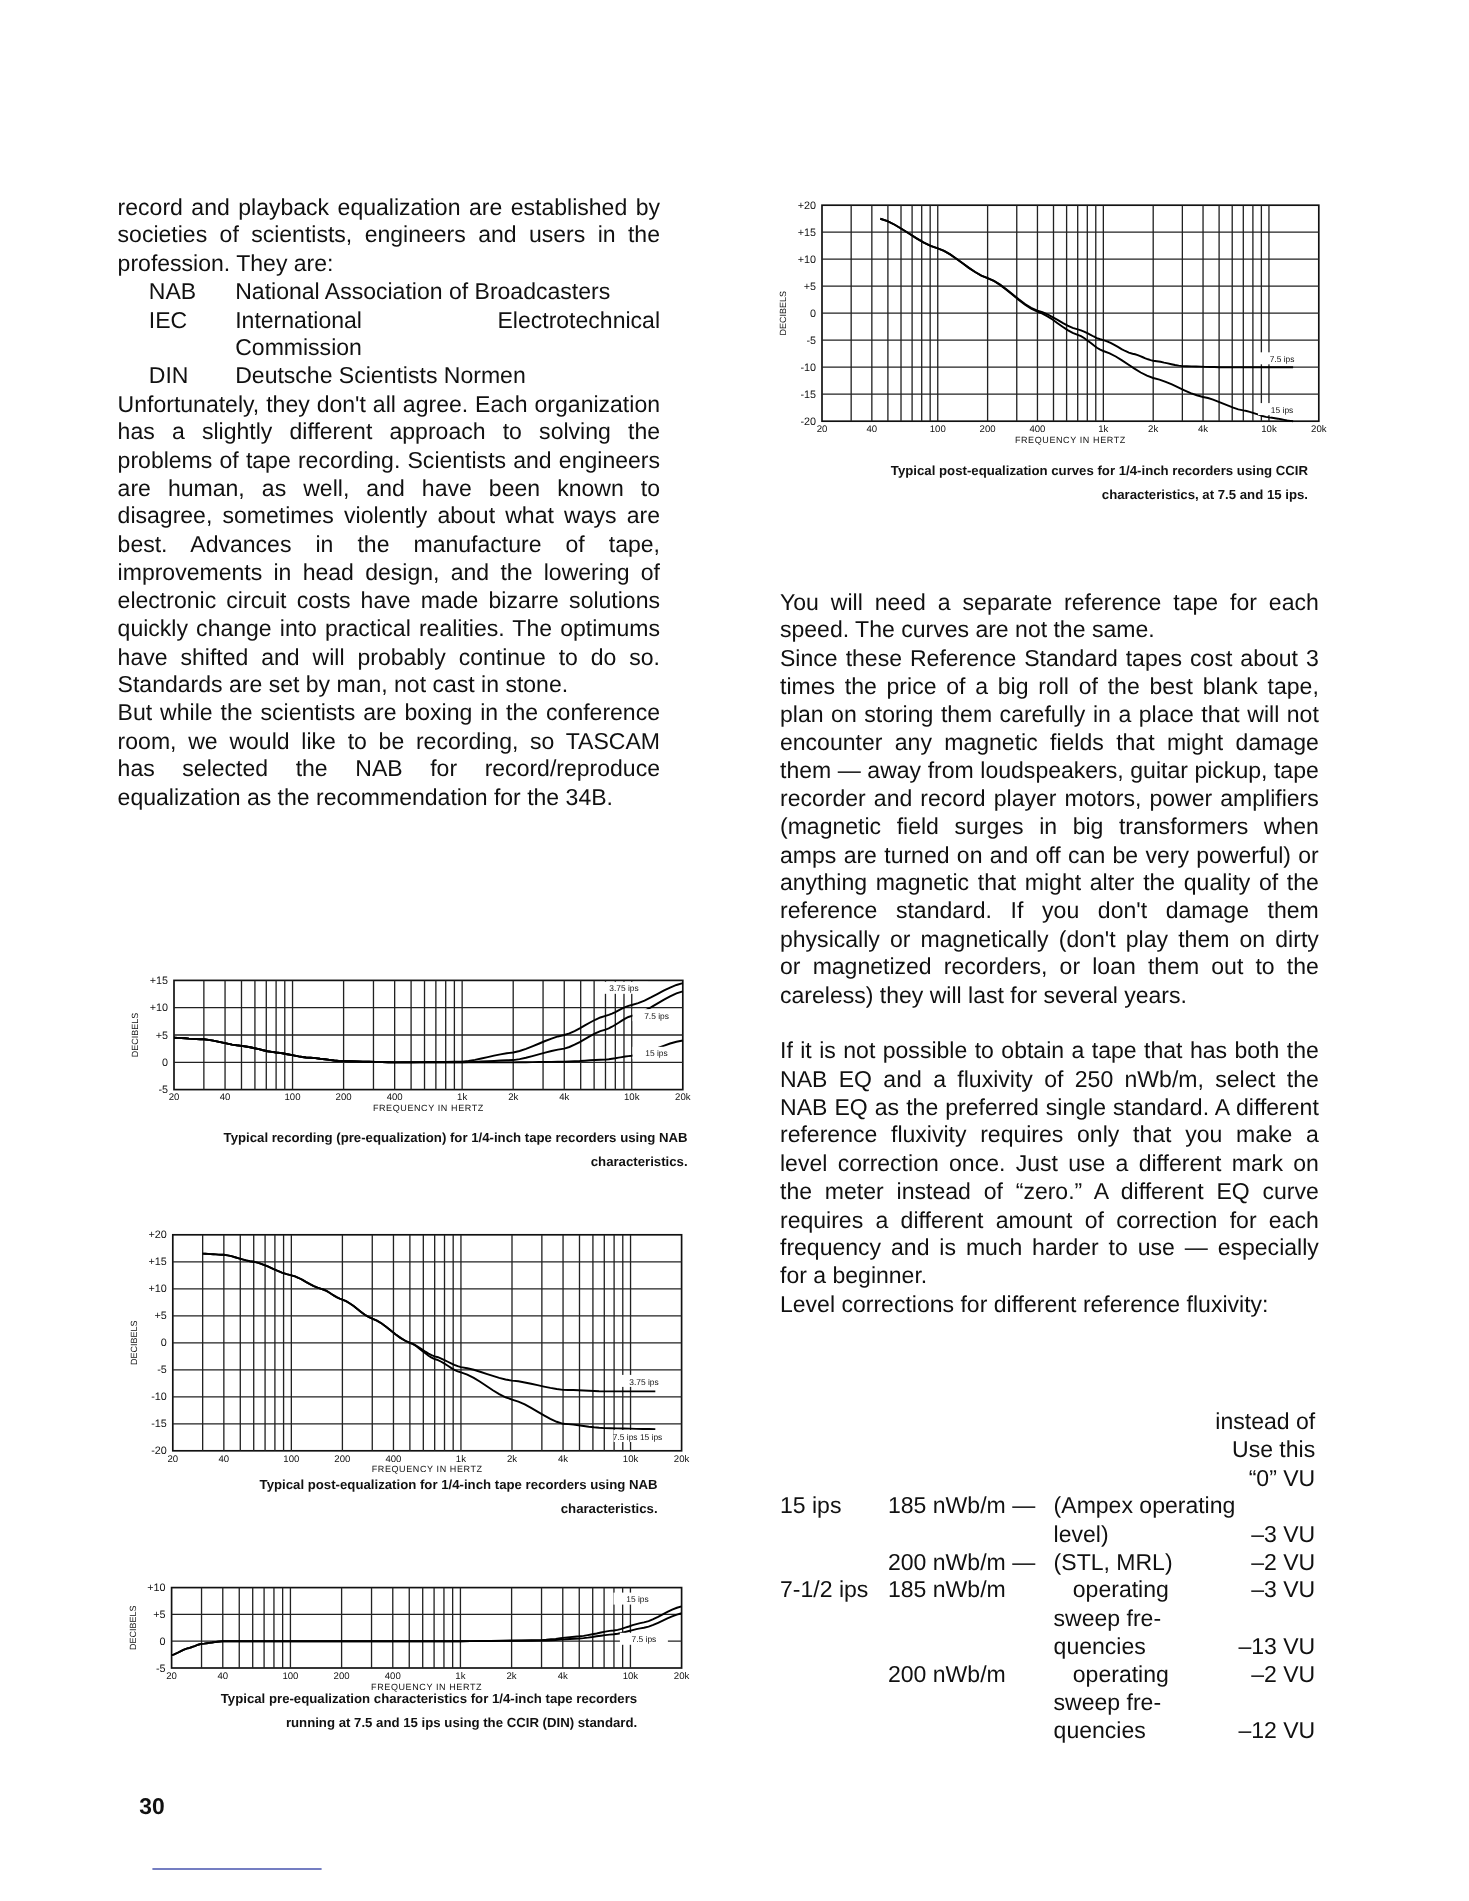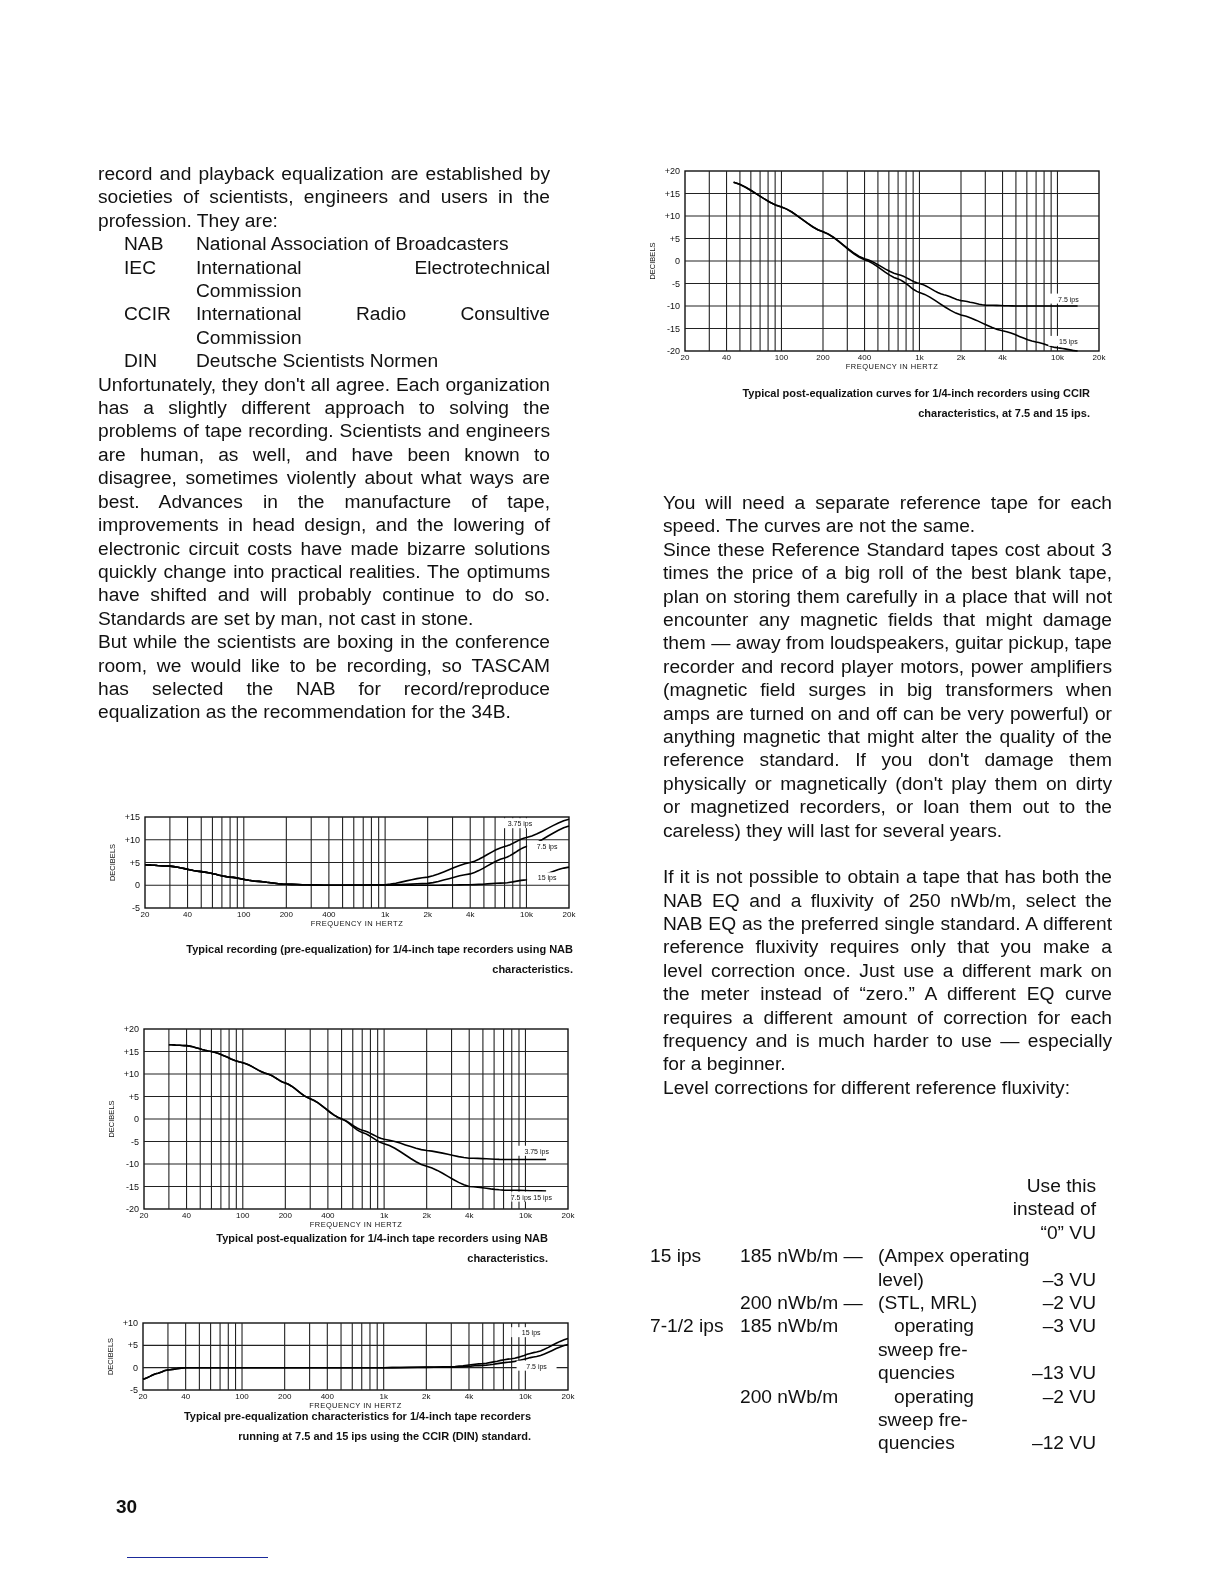--- a/index.html
+++ b/index.html
@@ -30,24 +30,20 @@
 <div class="col" style="left:98px; top:162px; width:452px;">
   <div class="body-text">record and playback equalization are established by societies of scientists, engineers and users in the profession. They are:</div>
   <div class="abbr-list">
     <div class="abbr-row">
       <span class="abbr-key">NAB</span>
       <span class="abbr-val">National Association of Broadcasters</span>
     </div>
     <div class="abbr-row">
       <span class="abbr-key">IEC</span>
       <span class="abbr-val">International Electrotechnical Commission</span>
-    </div>
-    <div class="abbr-row">
-      <span class="abbr-key">CCIR</span>
-      <span class="abbr-val">International Radio Consultive Commission</span>
     </div>
     <div class="abbr-row">
       <span class="abbr-key">DIN</span>
       <span class="abbr-val">Deutsche Scientists Normen</span>
     </div>
   </div>
   <p class="body-text">Unfortunately, they don't all agree. Each organization has a slightly different approach to solving the problems of tape recording. Scientists and engineers are human, as well, and have been known to disagree, sometimes violently about what ways are best. Advances in the manufacture of tape, improvements in head design, and the lowering of electronic circuit costs have made bizarre solutions quickly change into practical realities. The optimums have shifted and will probably continue to do so. Standards are set by man, not cast in stone.</p>
   <p class="body-text">But while the scientists are boxing in the conference room, we would like to be recording, so TASCAM has selected the NAB for record/reproduce equalization as the recommendation for the 34B.</p>
 </div>
 
@@ -308,33 +304,33 @@
         <path d="M48.6 11.3L54.6 13.3L60.6 16.3L66.5 19.8L72.5 23.6L78.5 27.4L84.5 31.0L90.5 33.9L96.5 36.0L101.7 38.1L106.8 41.0L112.0 44.6L117.2 48.4L122.4 52.2L127.6 55.7L132.8 58.7L138.0 60.8L143.2 63.1L148.4 66.4L153.6 70.4L158.8 74.7L164.0 79.0L169.2 83.0L174.3 86.3L179.5 88.7L183.7 90.3L187.9 92.6L192.1 95.3L196.3 98.3L200.5 101.3L204.7 104.1L208.9 106.4L213.1 108.0L215.8 109.1L218.4 110.7L221.1 112.7L223.8 114.7L226.4 116.8L229.1 118.8L231.8 120.4L234.5 121.5L239.7 123.4L244.8 126.1L250.0 129.3L255.2 132.8L260.4 136.2L265.6 139.4L270.8 142.1L276.0 144.0L281.2 145.3L286.4 147.2L291.6 149.4L296.8 151.9L302.0 154.3L307.2 156.6L312.3 158.4L317.5 159.8L321.7 160.7L325.9 162.0L330.1 163.6L334.3 165.4L338.5 167.1L342.7 168.7L346.9 170.1L351.1 171.0L353.8 171.5L356.4 172.2L359.1 173.0L361.8 173.9L364.4 174.8L367.1 175.7L369.8 176.4L372.5 176.8L375.0 177.1L377.5 177.5L380.0 177.9L382.5 178.4L385.1 178.9L387.6 179.4L390.1 179.7L392.6 180.0" fill="none" stroke="#000" stroke-width="1.6"></path>
         <rect x="363.38487255294285" y="122.6" width="40" height="10" fill="#fff"></rect>
         <text x="383.38487255294285" y="130.6" text-anchor="middle" font-size="7" font-family="Liberation Sans, sans-serif" fill="#111">7.5 ips</text>
         <rect x="363.38487255294285" y="164.9" width="40" height="10" fill="#fff"></rect>
         <text x="383.38487255294285" y="172.9" text-anchor="middle" font-size="7" font-family="Liberation Sans, sans-serif" fill="#111">15 ips</text>
       </g>
     </svg>
   </div>
 <div class="caption" style="left:725px; top:384px; width:365px;">Typical post-equalization curves for 1/4-inch recorders using CCIR characteristics, at 7.5 and 15 ips.</div>
 
-<div class="col" style="left:650px; top:491px; width:449px;margin-left:13px;">
+<div class="col" style="left:650px; top:491px; width:449px;">
   <p class="body-text">You will need a separate reference tape for each speed. The curves are not the same.</p>
   <p class="body-text">Since these Reference Standard tapes cost about 3 times the price of a big roll of the best blank tape, plan on storing them carefully in a place that will not encounter any magnetic fields that might damage them — away from loudspeakers, guitar pickup, tape recorder and record player motors, power amplifiers (magnetic field surges in big transformers when amps are turned on and off can be very powerful) or anything magnetic that might alter the quality of the reference standard. If you don't damage them physically or magnetically (don't play them on dirty or magnetized recorders, or loan them out to the careless) they will last for several years.</p>
   <p class="body-text" style="margin-top:23px;">If it is not possible to obtain a tape that has both the NAB EQ and a fluxivity of 250 nWb/m, select the NAB EQ as the preferred single standard. A different reference fluxivity requires only that you make a level correction once. Just use a different mark on the meter instead of “zero.” A different EQ curve requires a different amount of correction for each frequency and is much harder to use — especially for a beginner.</p>
   <p class="body-text">Level corrections for different reference fluxivity:</p>
 </div>
 
 <div class="vu-table">
   <div class="vu-row">
+      <span class="c-vu">instead of</span>
+    </div>
+  <div class="vu-row">
       <span class="c-vu">Use this</span>
-    </div>
-  <div class="vu-row">
-      <span class="c-vu">instead of</span>
     </div>
   <div class="vu-row">
       <span class="c-vu">“0” VU</span>
     </div>
   <div class="vu-row">
     <span class="c-speed">15 ips</span>
     <span class="c-flux">185 nWb/m —</span>
     <span class="c-desc">(Ampex operating</span>
     <span class="c-vu"></span>
   </div>

